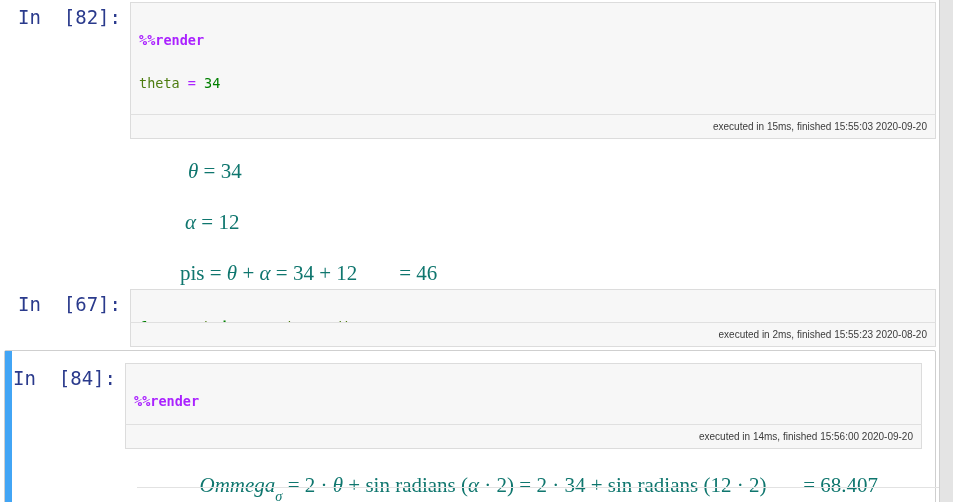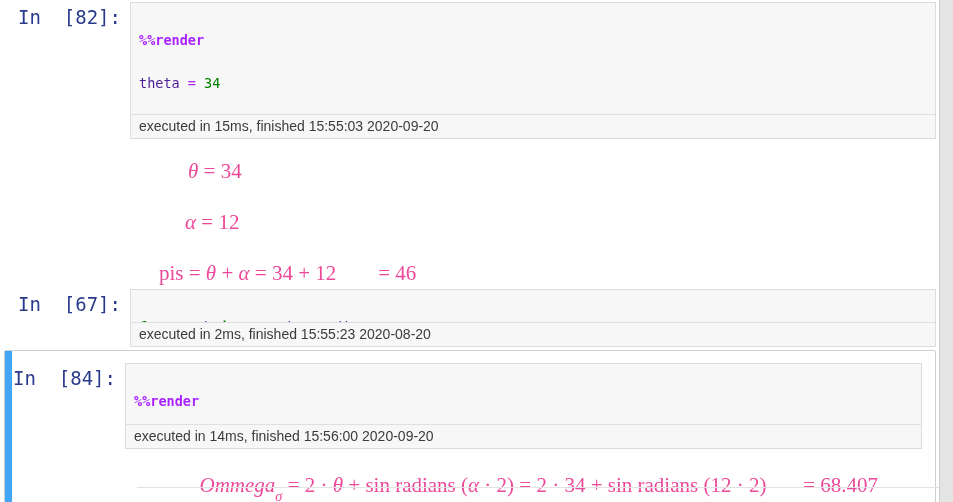--- a/index.html
+++ b/index.html
@@ -92,38 +92,39 @@
     color: #222222;
     white-space: pre;
     overflow: hidden;
   }
   .exec-box {
     background: #f7f7f7;
     border: 1px solid #dcdcdc;
     border-top: 1px solid #e0e0e0;
     padding: 3px 8px 3px 8px;
     font-family: "Liberation Sans", sans-serif;
-    font-size: 14px;
+    font-size: 10px;
     line-height: 17px;
     color: #3b3b3b;
     white-space: pre;
+    text-align: right;
   }
 
   
   .tok-magic    { color: #aa22ff; font-weight: bold; }
   .tok-op       { color: #aa22ff; }
   .tok-num      { color: #008000; }
   .tok-kw       { color: #008000; font-weight: bold; }
-  .tok-plain    { color: #4c1d95; }
+  .tok-plain    { color: #4d7c0f; }
 
   
   .math-out {
     position: absolute;
     font-family: "Liberation Serif", "DejaVu Serif", serif;
-    color: #ec4899;
+    color: #0f766e;
     white-space: pre;
   }
   .mi { font-style: italic; }
   .mu { font-style: normal; }
   .msub {
     font-style: italic;
     font-size: 0.68em;
     vertical-align: sub;
     position: relative;
     top: 0.25em;
@@ -179,21 +180,21 @@
   </div>
 
   <div class="math-out" style="left:167px; top:134px; font-size:21px;">
     <span class="mi">θ</span><span class="mu"> = </span><span class="mu">34</span>
   </div>
 
   <div class="math-out" style="left:164px; top:185px; font-size:21px;">
     <span class="mi">α</span><span class="mu"> = </span><span class="mu">12</span>
   </div>
 
-  <div class="math-out" style="left:138px; top:236px; font-size:21px;text-align:right;">
+  <div class="math-out" style="left:159px; top:236px; font-size:21px;text-align:right;">
     <span class="mu">pis</span><span class="mu"> = </span><span class="mi">θ</span><span class="mu"> + </span><span class="mi">α</span><span class="mu"> = </span><span class="mu">34</span><span class="mu"> + </span><span class="mu">12</span><span class="mu">       </span><span class="mu"> = </span><span class="mu">46</span>
   </div>
 
   <div class="cell" style="top:289px;">
     <div class="cell-row">
       <div class="prompt">In  [67]:</div>
       <div class="input-wrap">
         <div class="code-box" style="height:22px;">
 <div><span class="tok-kw">from</span><span class="tok-plain"> math </span><span class="tok-kw">import</span><span class="tok-plain"> sin, radians</span></div>
         </div>

